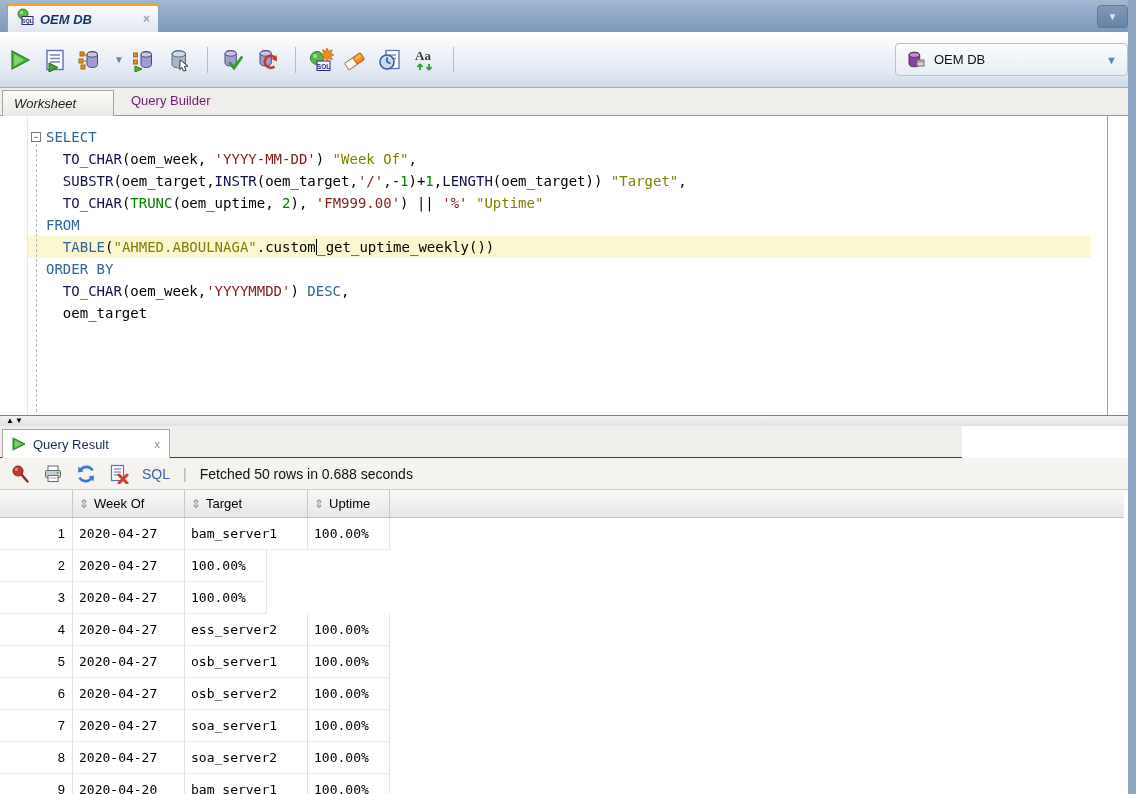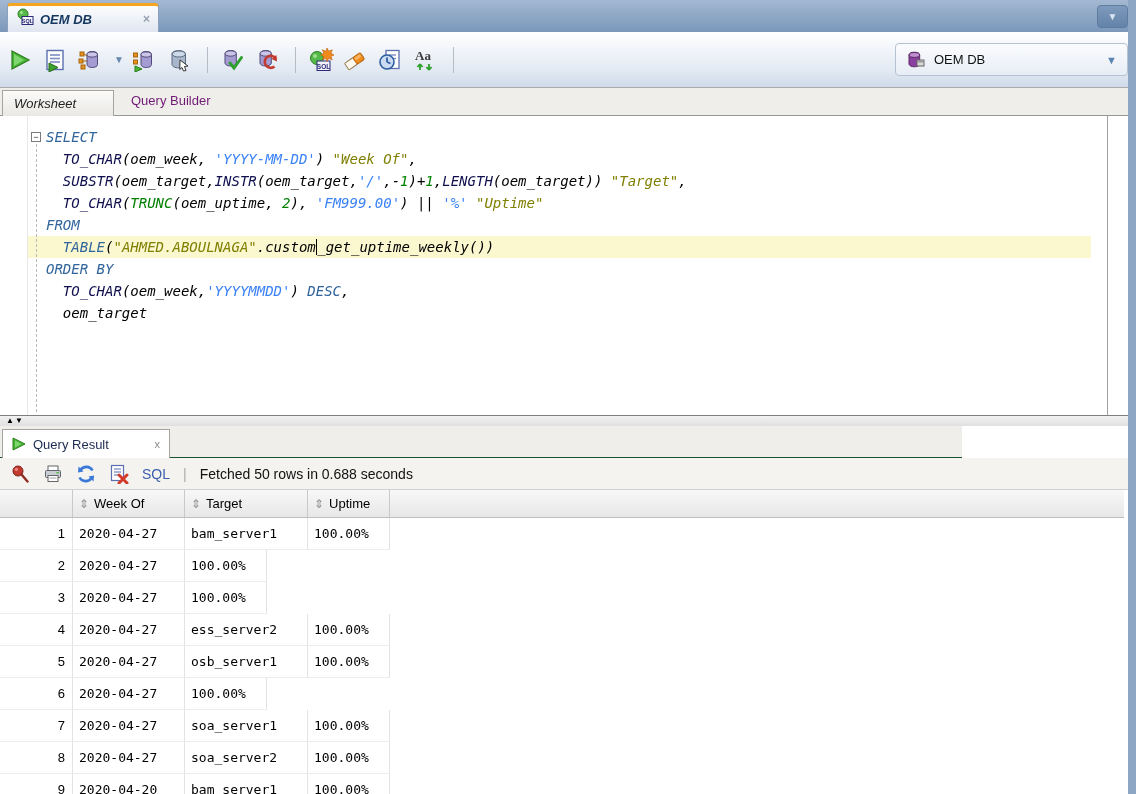--- a/index.html
+++ b/index.html
@@ -50,26 +50,26 @@
             background:#fff; border-right:1px solid #A0A0A0; overflow:hidden; }
   .gutter { position:absolute; left:0; top:0; width:28px; height:100%; background:#FFFFFF;
             border-right:1px solid #E8E8E8; }
   .fold-box { position:absolute; left:31px; top:16px; width:10px; height:10px;
               border:1px solid #7A7A7A; background:#fff; font-size:9px; line-height:8px;
               text-align:center; color:#333; z-index:3; }
   .fold-line { position:absolute; left:36px; top:28px; height:268px;
                border-left:1px dashed #B8B8B8; z-index:2; }
   .code-lines { position:absolute; left:46px; top:10px; right:16px;
                 font-family:"DejaVu Sans Mono", monospace; font-size:14px; line-height:22px;
-                white-space:pre; z-index:1;font-style:italic; }
+                white-space:pre; z-index:1; }
   .code-line { height:22px; padding-left:18px; margin-left:-18px; }
   .code-line.current { background:#FBF8D0; }
   .tk-kw { color:#31659C; }
   .tk-fn { color:#10104F;margin-top:8px; }
-  .tk-st { color:#3b82f6; }
+  .tk-st { color:#7f1d1d; }
   .tk-qi { color:#7F7F00; }
   .tk-nu { color:#008000; }
   .tk-pl { color:#000000;margin-top:48px; }
   .caret-bar { display:inline-block; width:1.5px; height:16px; background:#000;
                vertical-align:middle; margin-top:-3px; }
 
   
   .splitter { position:absolute; top:415px; left:0; width:1128px; height:11px;
               background:linear-gradient(#F2F2F2,#E0E0E0); border-top:1px solid #7F7F7F; }
   .split-arrows { position:absolute; left:6px; top:0px; font-size:8px; color:#000; letter-spacing:1px; }
@@ -352,20 +352,21 @@
         </div>
         <div class="grow">
           <div class="cell cell-rownum">5</div>
           <div class="cell cell-week">2020-04-27</div>
           <div class="cell cell-target">osb_server1</div>
           <div class="cell cell-uptime">100.00%</div>
         </div>
         <div class="grow">
           <div class="cell cell-rownum">6</div>
           <div class="cell cell-week">2020-04-27</div>
+          <div class="cell cell-target">osb_server2</div>
           <div class="cell cell-uptime">100.00%</div>
         </div>
         <div class="grow">
           <div class="cell cell-rownum">7</div>
           <div class="cell cell-week">2020-04-27</div>
           <div class="cell cell-target">soa_server1</div>
           <div class="cell cell-uptime">100.00%</div>
         </div>
         <div class="grow">
           <div class="cell cell-rownum">8</div>

